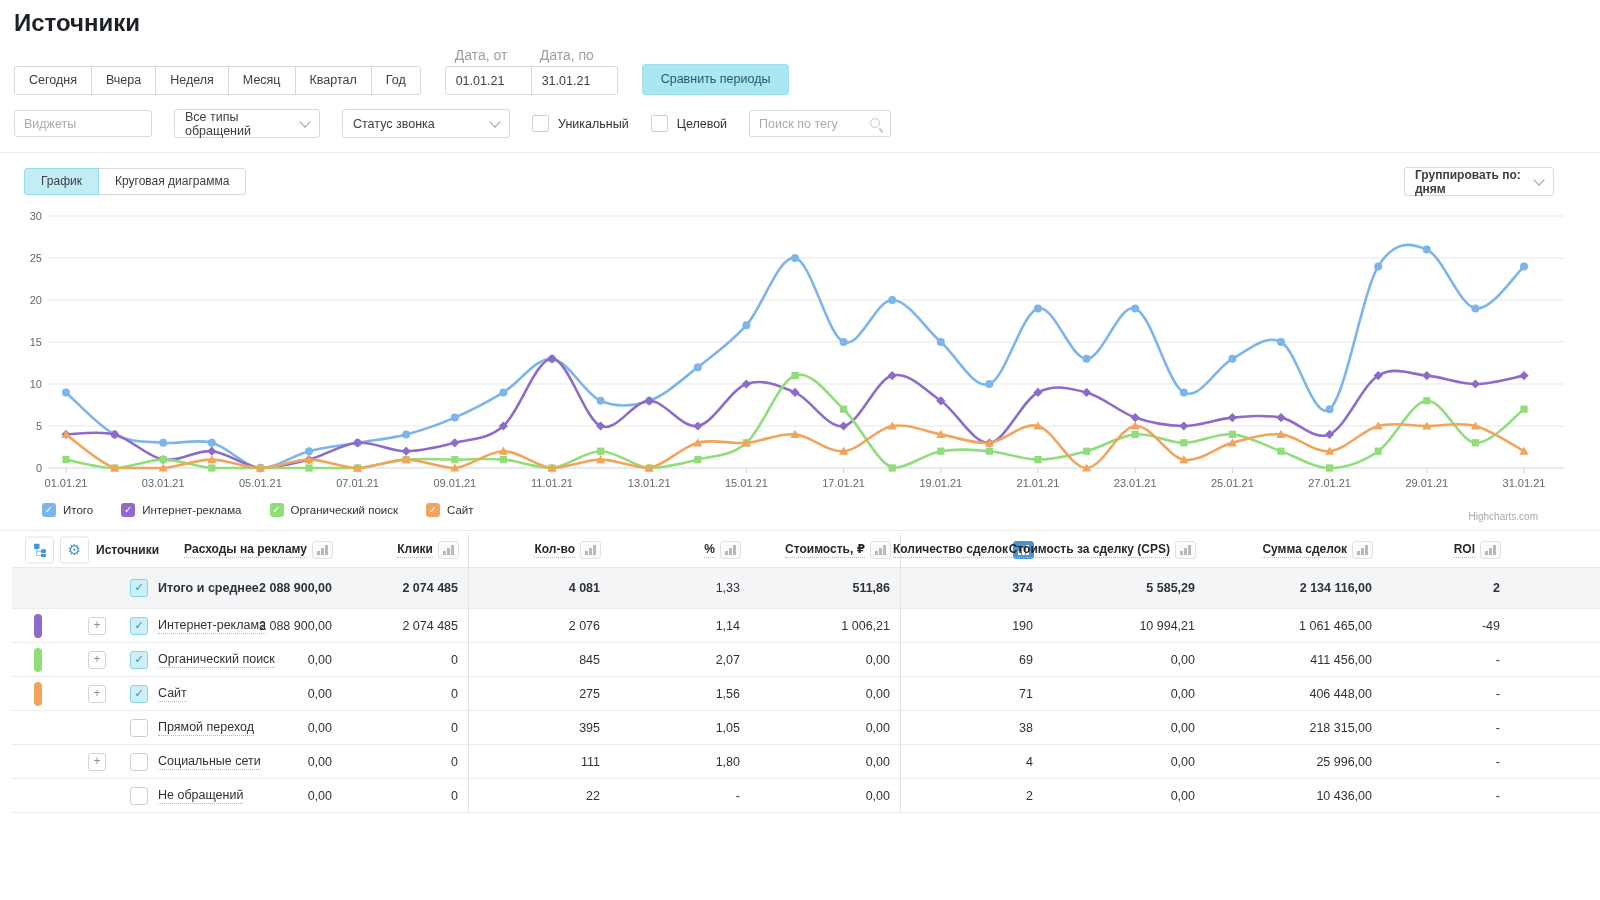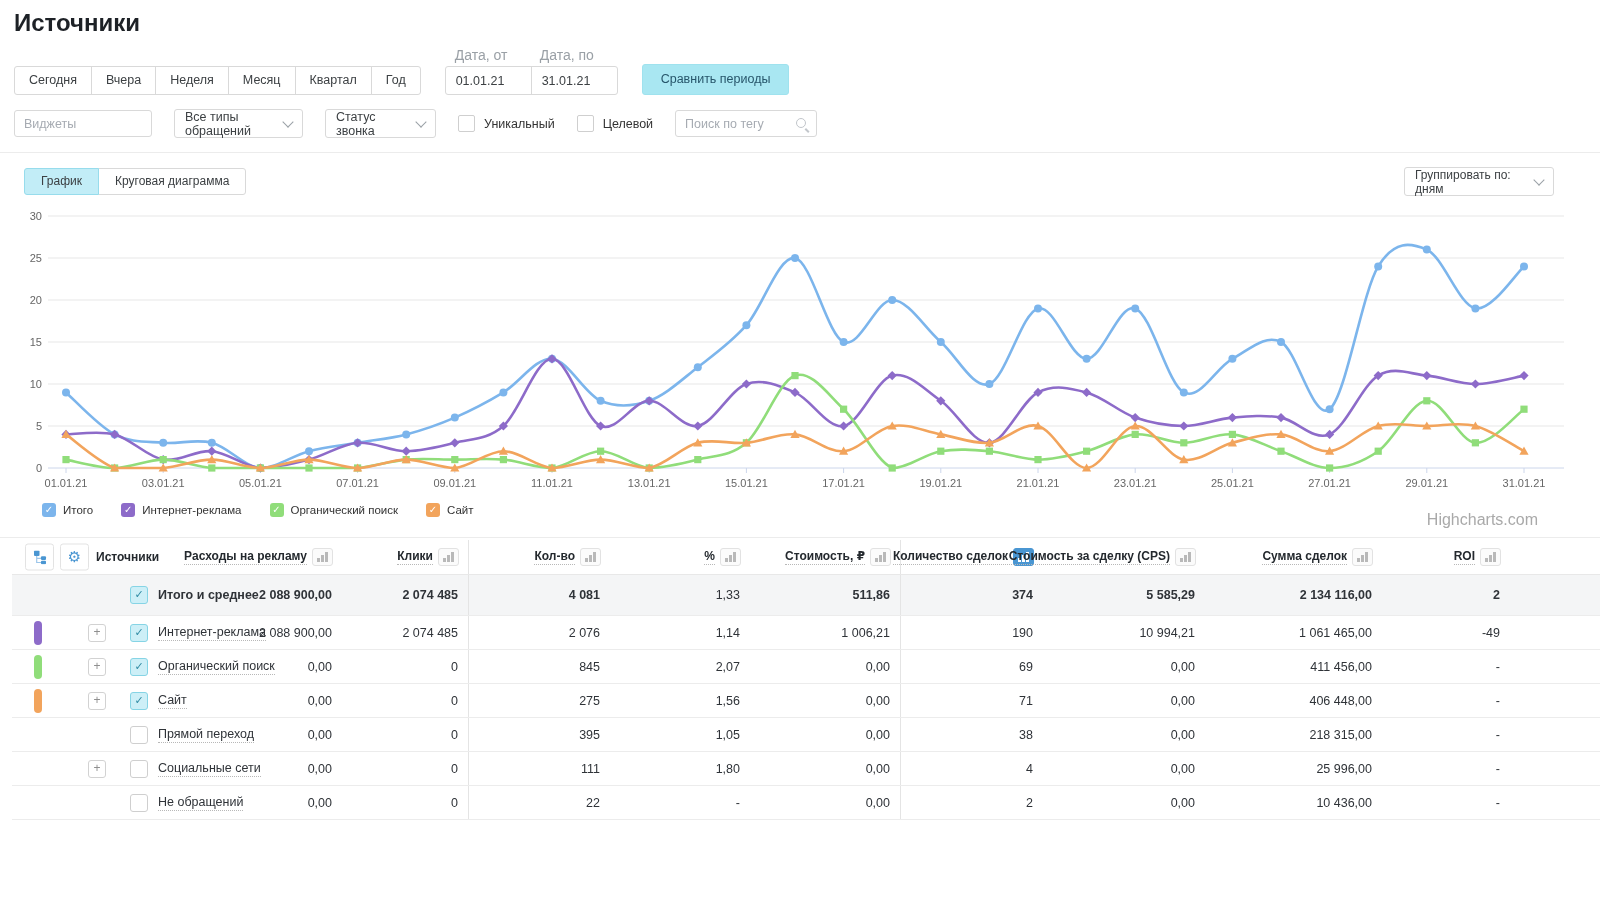--- a/index.html
+++ b/index.html
@@ -42,29 +42,29 @@
         transform:rotate(45deg);transform-origin:0 0;}
   .divider{border:none;border-top:1px solid #ececec;margin:14px 0 0 0;}
   
   .tabsrow{display:flex;justify-content:space-between;align-items:center;padding:14px 46px 0 24px;}
   .tabs{display:flex;}
   .tab{height:25px;line-height:25px;padding:0 16px;border:1px solid #d9d9d9;margin-left:-1px;background:#fff;
         font-size:12px;color:#3c4043;cursor:pointer;position:relative;}
   .tab:first-child{border-radius:3px 0 0 3px;margin-left:0;}
   .tab:last-child{border-radius:0 3px 3px 0;}
   .tab.active{background:#c2edf7;border-color:#97dcec;z-index:1;}
-  .gsel{width:150px;font-size:12px;}
+  .gsel{width:150px;font-size:12px;font-weight:bold;}
   
   .chart-wrap{padding:10px 8px 0 8px;}
   svg text{font-family:"Liberation Sans","DejaVu Sans",sans-serif;}
   .ytick,.xtick{font-size:11px;fill:#666;}
   .legend{display:flex;align-items:center;gap:28px;padding:2px 0 0 34px;}
   .litem{display:flex;align-items:center;gap:7px;font-size:11.5px;color:#333;cursor:pointer;}
   .lbox{width:14px;height:14px;border-radius:3px;color:#fff;font-size:10px;line-height:14px;text-align:center;flex:none;}
-  .creditline{text-align:right;padding-right:54px;font-size:16px;color:#a9a9a9;margin-top:-6px;}
+  .creditline{text-align:right;padding-right:54px;font-size:10px;color:#a9a9a9;margin-top:-6px;}
   
   .tablewrap{padding-left:12px;margin-top:2px;}
   .grid{display:grid;grid-template-columns:190px 140px 126px 142px 140px 150px 143px 162px 177px 128px;}
   .grouphead{position:relative;height:22px;}
   .grouphead span{position:absolute;left:468px;width:432px;text-align:center;font-size:12px;font-weight:bold;color:#24292e;}
   .thead{height:34px;}
   .hcell{display:flex;align-items:center;justify-content:flex-end;gap:5px;padding-right:9px;height:100%;box-sizing:border-box;}
   .collabel{font-size:12px;font-weight:bold;color:#24292e;border-bottom:1px dotted #b8b8b8;padding-bottom:1px;cursor:pointer;white-space:nowrap;}
   .charticon{width:21px;height:18px;border:1px solid #e2e2e2;border-radius:3px;background:#fbfbfb;
         display:flex;align-items:flex-end;justify-content:center;gap:1.5px;padding:0 0 3px 0;box-sizing:border-box;cursor:pointer;flex:none;}
@@ -113,25 +113,25 @@
       <div class="dbox">
         <div class="dcell">01.01.21</div>
         <div class="dcell second">31.01.21</div>
       </div>
     </div>
     <div class="compare-btn">Сравнить периоды</div>
   </div>
 
   <div class="row2">
     <input class="tinput w-widgets" placeholder="Виджеты" style="">
-    <div class="selectbox" style="width:129px">
+    <div class="selectbox" style="width:146px">
       <span>Все типы обращений</span>
       <span class="chev"></span>
     </div>
-    <div class="selectbox" style="width:111px">
+    <div class="selectbox" style="width:168px">
       <span>Статус звонка</span>
       <span class="chev"></span>
     </div>
     <div class="cbxwrap">
       <span class="cbx"></span>
       <span>Уникальный</span>
     </div>
     <div class="cbxwrap">
       <span class="cbx"></span>
       <span>Целевой</span>

